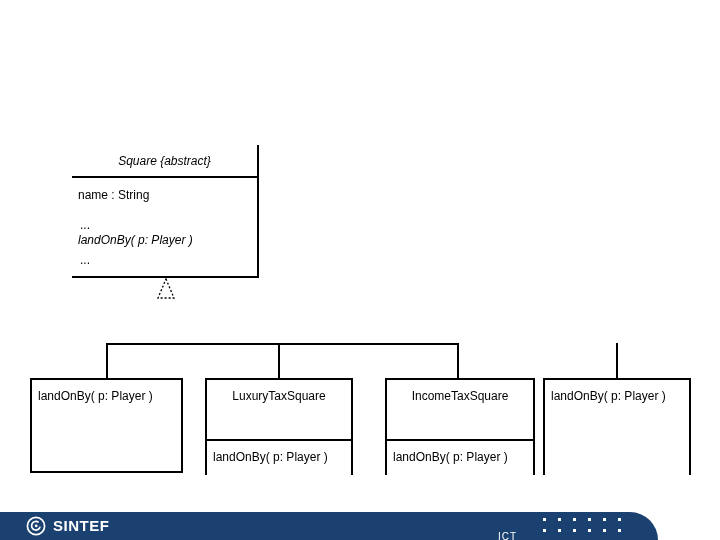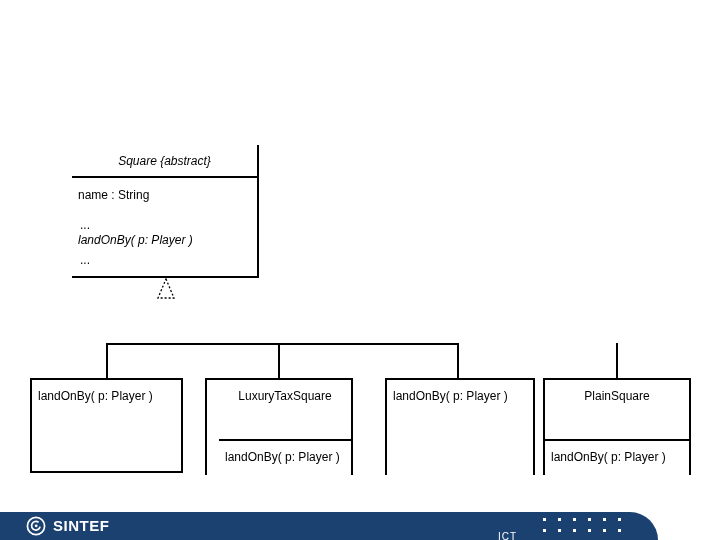--- a/index.html
+++ b/index.html
@@ -42,21 +42,21 @@
   .conn-v2 { left:278px; top:343px; width:2px; height:36px; }
   .conn-v3 { left:457px; top:343px; width:2px; height:36px; }
   .conn-v4 { left:616px; top:343px; width:2px; height:36px; }
 
   
   .child {
     position:absolute; top:378px; border:2px solid var(--ink);
     font-size:12px; background:#fff;
   }
   .child-1 { left:30px;  width:153px; height:95px; }
-  .child-2 { left:205px; width:148px; height:97px; border-bottom:none;padding-left:12px; }
+  .child-2 { left:205px; width:148px; height:97px; border-bottom:none; }
   .child-3 { left:385px; width:150px; height:97px; border-bottom:none; }
   .child-4 { left:543px; width:148px; height:97px; border-bottom:none; }
   .child-title {
     height:61px; border-bottom:2px solid var(--ink);
     text-align:center; padding-top:9px;
   }
   .child-method { padding:9px 2px 0 6px; white-space:nowrap; }
 
   
   .footer {
@@ -106,24 +106,24 @@
   <div class="conn conn-v4"></div>
 
   <div class="child child-1">
     <div class="child-method">landOnBy( p: Player )</div>
   </div>
   <div class="child child-2">
     <div class="child-title">LuxuryTaxSquare</div>
     <div class="child-method">landOnBy( p: Player )</div>
   </div>
   <div class="child child-3">
+    <div class="child-title">IncomeTaxSquare</div>
     <div class="child-method">landOnBy( p: Player )</div>
   </div>
   <div class="child child-4">
-    <div class="child-title">PlainSquare</div>
     <div class="child-method">landOnBy( p: Player )</div>
   </div>
 
   <div class="footer">
     <svg class="logo-mark" width="20" height="20" viewBox="0 0 20 20">
       <circle cx="10" cy="10" r="8.6" fill="none" stroke="#ffffff" stroke-width="1.7"></circle>
       <path d="M 12.6,6.4 A 4.3,4.3 0 1 0 14.1,10.6" fill="none" stroke="#ffffff" stroke-width="1.7"></path>
       <circle cx="10.2" cy="9.8" r="1.4" fill="#ffffff"></circle>
     </svg>
     <div class="brand">SINTEF</div>

